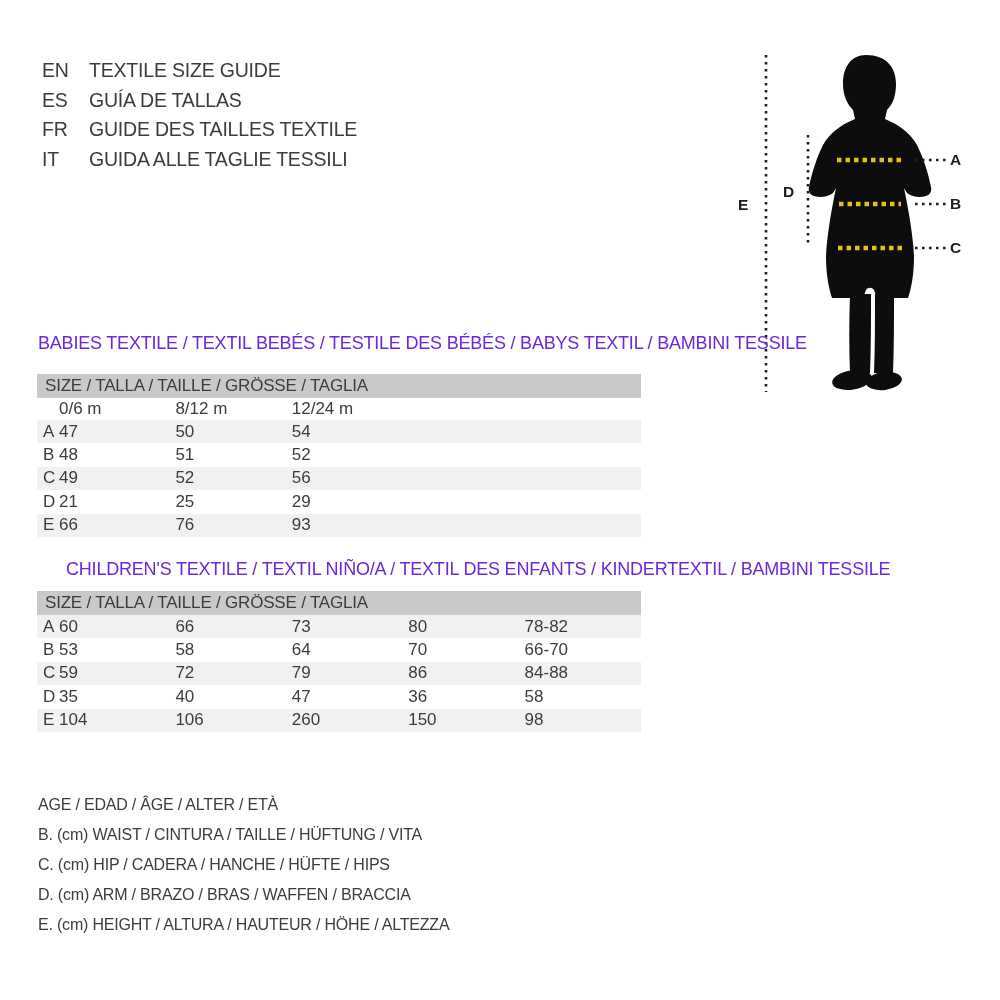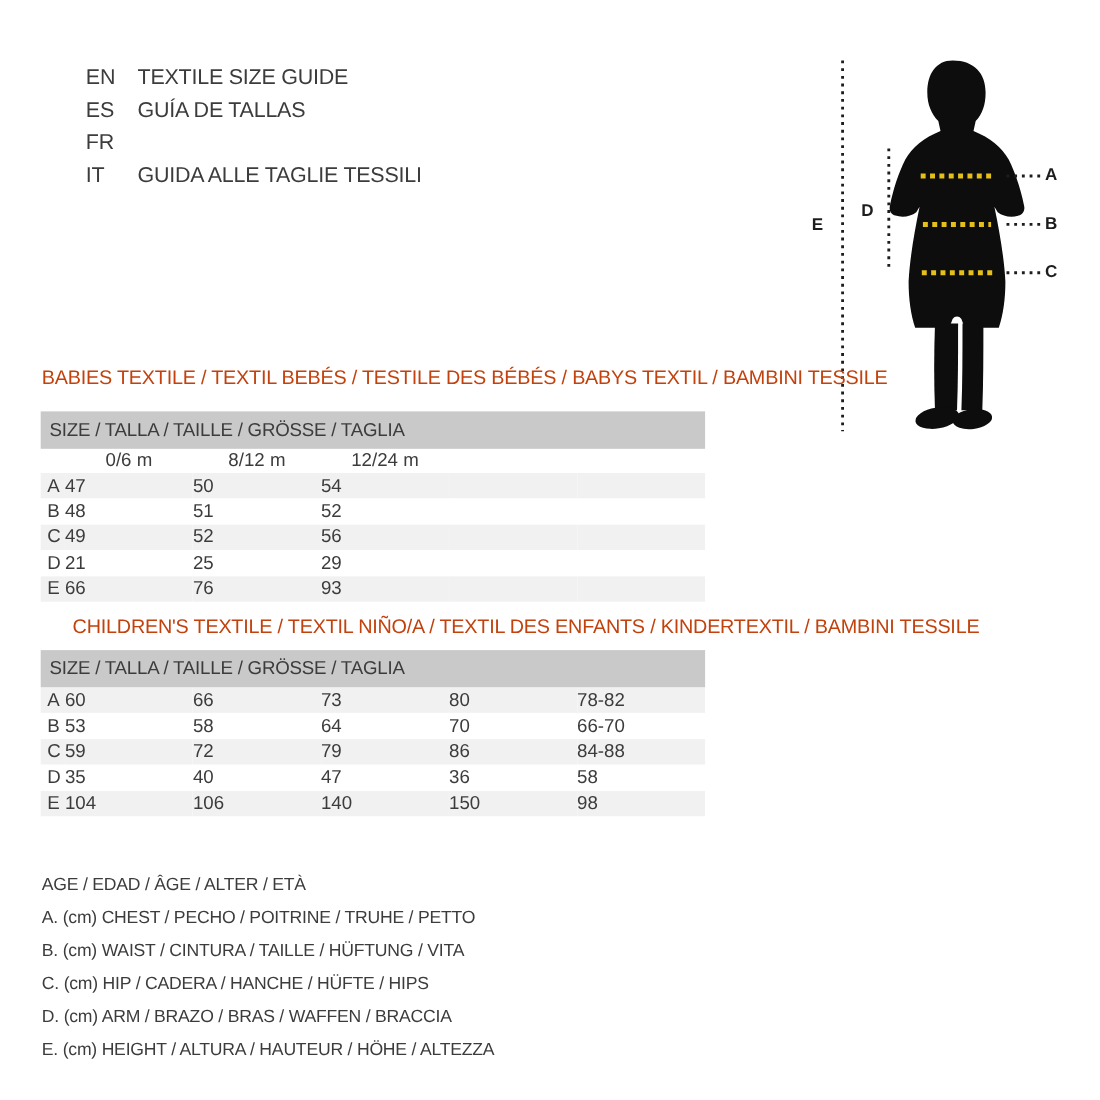--- a/index.html
+++ b/index.html
@@ -1,49 +1,49 @@
 <!DOCTYPE html>
 <html><head>
 <meta charset="utf-8">
 <style>
   * { box-sizing: border-box; margin: 0; padding: 0; }
   html, body { width: 1000px; height: 1000px; background: #ffffff; overflow: hidden; }
   body { font-family: "Liberation Sans", sans-serif; color: #3c3c3c; position: relative; }
 
   
   .lang-list { position: absolute; left: 42px; top: 56px; }
-  .lang-row { display: flex; line-height: 29.5px; font-size: 19.5px; letter-spacing: -0.2px; margin-left: 36px; }
+  .lang-row { display: flex; line-height: 29.5px; font-size: 19.5px; letter-spacing: -0.2px; }
   .lang-code { width: 47px; }
   .lang-label { white-space: nowrap; text-align: center; }
 
   
   .figure { position: absolute; left: 700px; top: 40px; width: 298px; height: 372px; }
   .figure svg { position: absolute; left: 0; top: 0; }
   .marker { position: absolute; font-size: 15.5px; font-weight: bold; color: #1d1d1d; line-height: 17px; }
   .marker-a { left: 250px; top: 111px; }
   .marker-b { left: 250px; top: 155px; }
   .marker-c { left: 250px; top: 199px; }
   .marker-d { left: 83px;  top: 143px; }
   .marker-e { left: 38px;  top: 156px; }
 
   
   .section-heading { position: absolute; left: 38px; font-size: 18px; font-weight: normal;
-                     letter-spacing: -0.2px; white-space: nowrap; color: #c2410c; }
+                     letter-spacing: -0.2px; white-space: nowrap; color: #6d28d9; }
   .heading-babies { top: 333px; }
   .heading-children { top: 559px; margin-left: 28px; }
 
   
   .size-table { position: absolute; left: 37px; width: 604px; border-collapse: collapse;
                 table-layout: fixed; font-size: 17px; color: #3c3c3c; }
   .table-babies { top: 374px; }
   .table-children { top: 591px; }
   .size-table th, .size-table td { font-weight: normal; padding: 0; }
-  .bar-row th { background: #c9c9c9; height: 34px; text-align: left; padding-left: 8px;
+  .bar-row th { background: #c9c9c9; height: 24px; text-align: left; padding-left: 8px;
                 font-size: 17px; letter-spacing: -0.2px; white-space: nowrap; }
-  .cols-row td { height: 22px; text-align: center; }
+  .cols-row td { height: 22px; text-align: left; }
   .size-table tbody td { height: 23.4px; }
   .size-table td.row-label { text-align: left; padding-left: 6px; }
   .size-table tr.stripe { background: #f1f1f1; }
   col.c-label { width: 22px; }
   col.c-data { width: 116.4px; }
 
   
   .legend { position: absolute; left: 38px; top: 790px; }
   .legend-line { font-size: 16px; line-height: 30px; letter-spacing: -0.2px; white-space: nowrap; }
 </style>
@@ -54,20 +54,21 @@
   <div class="lang-row">
     <span class="lang-code">EN</span>
     <span class="lang-label">TEXTILE SIZE GUIDE</span>
   </div>
   <div class="lang-row">
     <span class="lang-code">ES</span>
     <span class="lang-label">GUÍA DE TALLAS</span>
   </div>
   <div class="lang-row">
     <span class="lang-code">FR</span>
+    <span class="lang-label">GUIDE DES TAILLES TEXTILE</span>
   </div>
   <div class="lang-row">
     <span class="lang-code">IT</span>
     <span class="lang-label">GUIDA ALLE TAGLIE TESSILI</span>
   </div>
 </div>
 
 <div class="figure">
   <svg width="298" height="372" viewBox="0 0 298 372">
 
@@ -237,27 +238,26 @@
       <td>35</td>
       <td>40</td>
       <td>47</td>
       <td>36</td>
       <td>58</td>
     </tr>
     <tr class="stripe">
       <td class="row-label">E</td>
       <td>104</td>
       <td>106</td>
-      <td>140</td>
+      <td>260</td>
       <td>150</td>
       <td>98</td>
     </tr>
   </tbody>
 </table>
 
 <div class="legend">
   <div class="legend-line">AGE / EDAD / ÂGE / ALTER / ETÀ</div>
-  <div class="legend-line">A. (cm) CHEST / PECHO / POITRINE / TRUHE / PETTO</div>
   <div class="legend-line">B. (cm) WAIST / CINTURA / TAILLE / HÜFTUNG / VITA</div>
   <div class="legend-line">C. (cm) HIP / CADERA / HANCHE / HÜFTE / HIPS</div>
   <div class="legend-line">D. (cm) ARM / BRAZO / BRAS / WAFFEN / BRACCIA</div>
   <div class="legend-line">E. (cm) HEIGHT / ALTURA / HAUTEUR / HÖHE / ALTEZZA</div>
 </div>
 
 </body></html>

